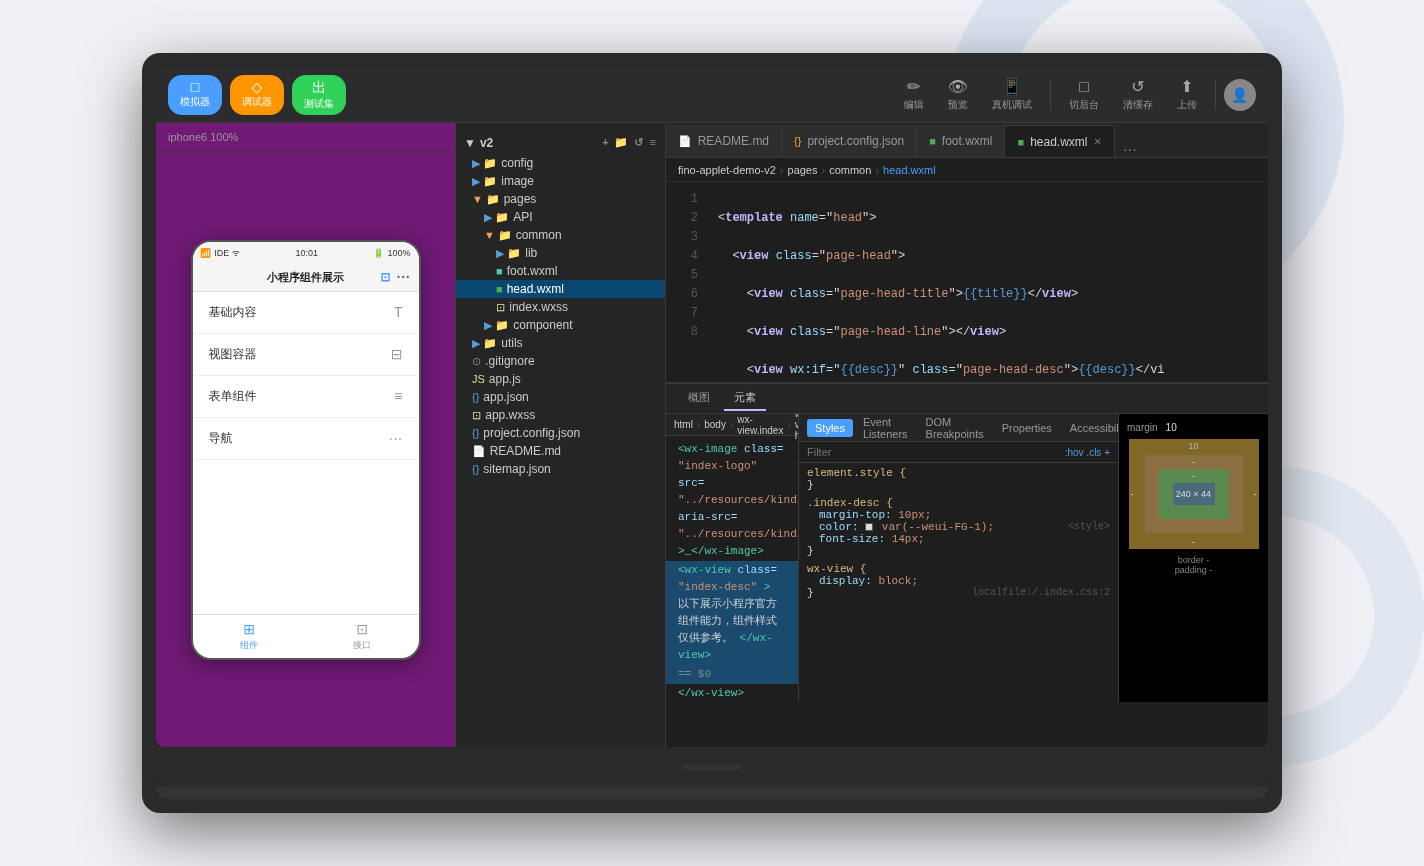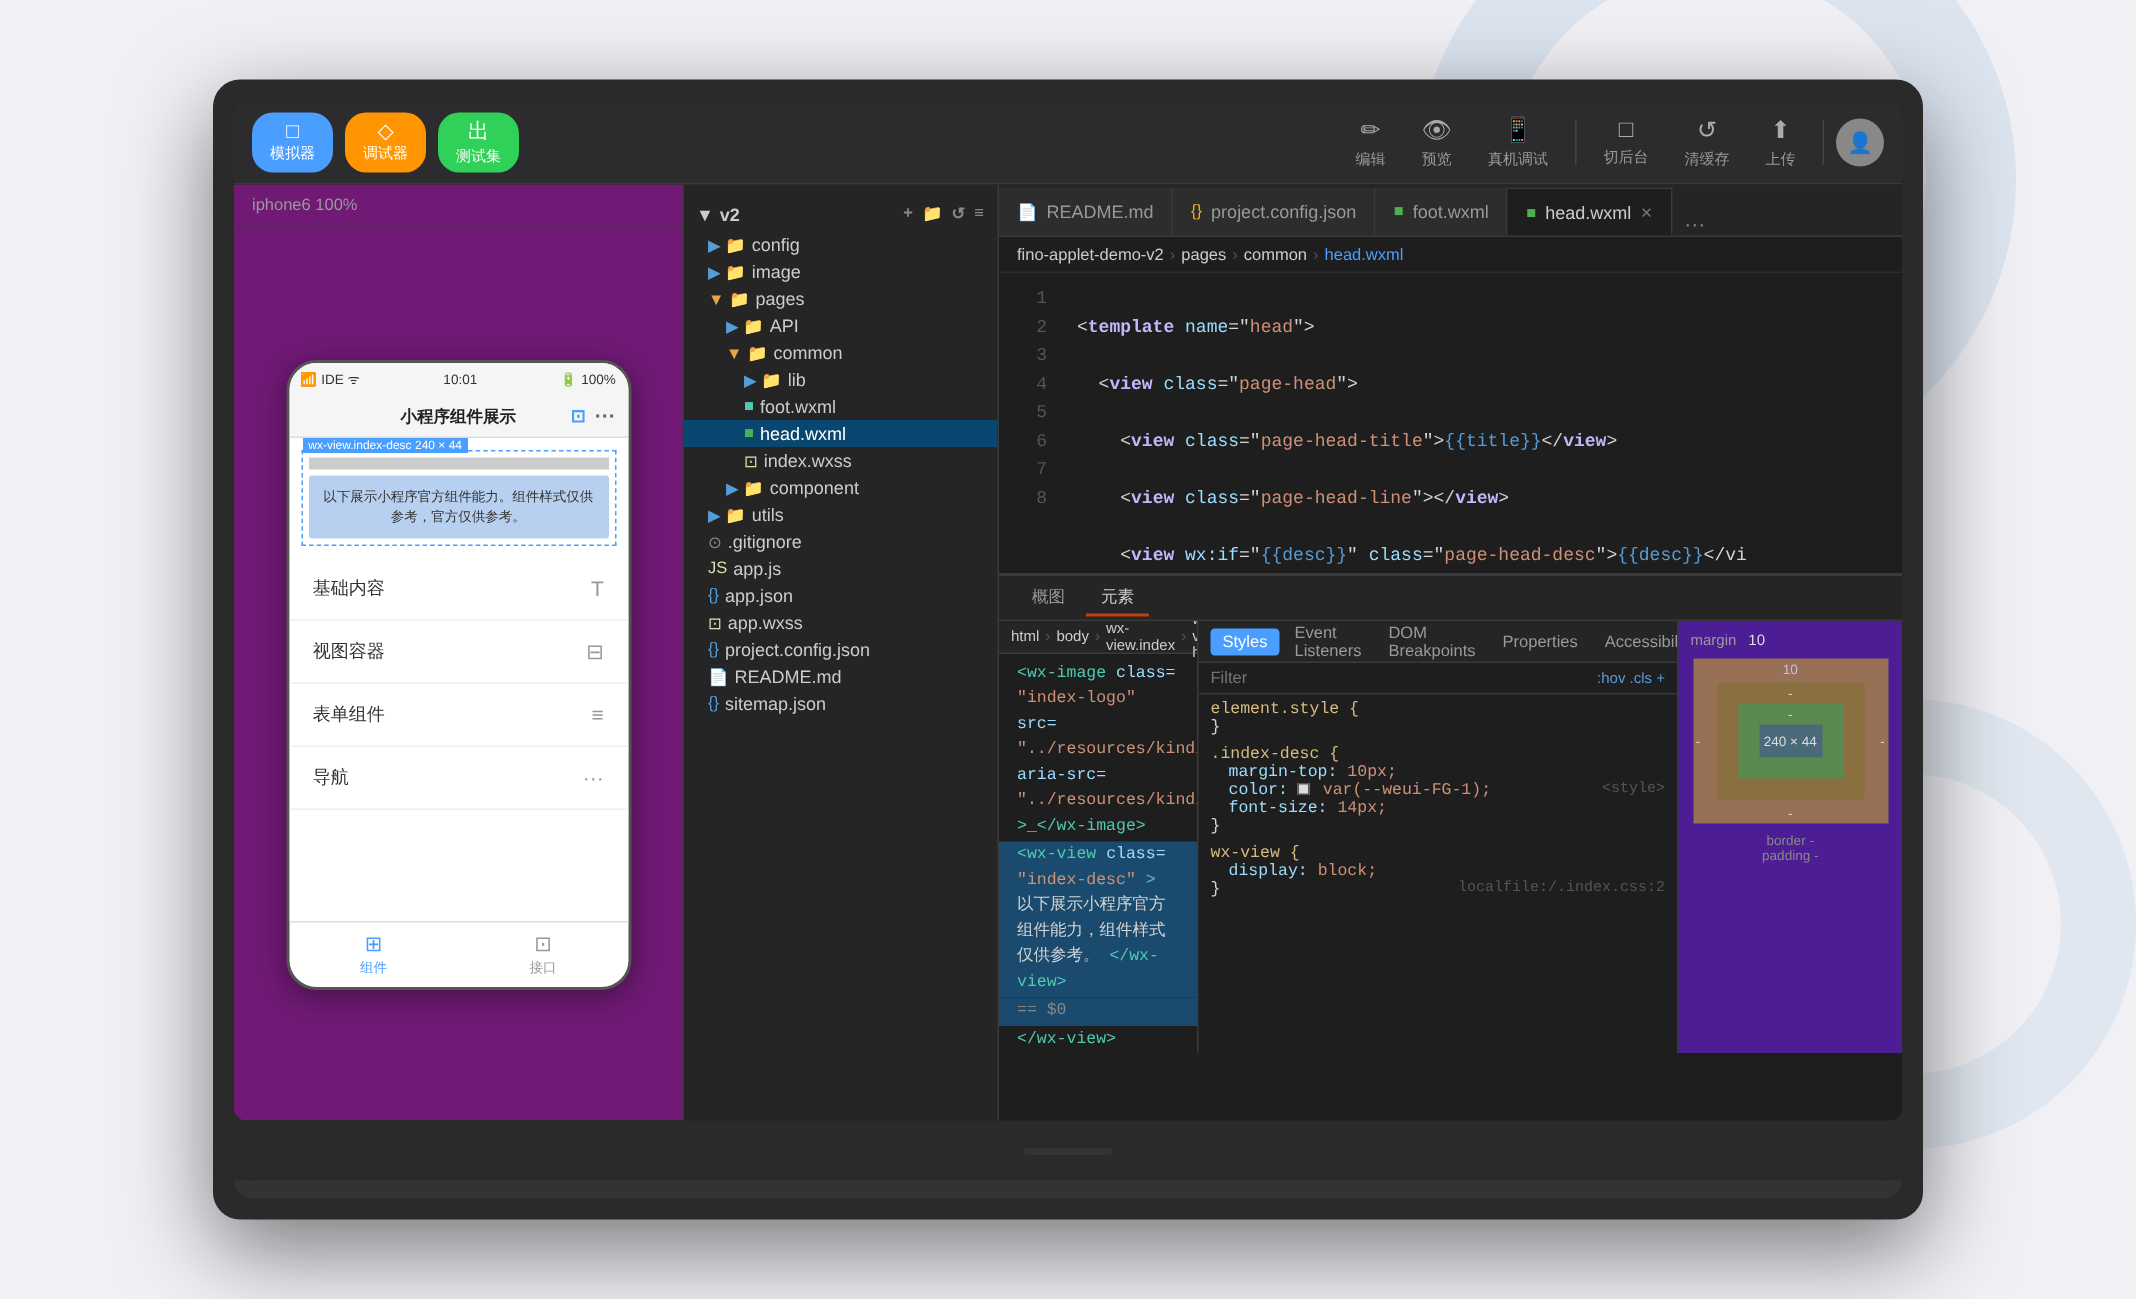--- a/index.html
+++ b/index.html
@@ -499,21 +499,21 @@
     }
 
     .devtools-tab {
       padding: 4px 10px;
       color: #999;
       cursor: pointer;
       border-bottom: 2px solid transparent;
     }
     .devtools-tab.active {
       color: #ccc;
-      border-bottom: 2px solid #c2410c;
+      border-bottom: 2px solid #c4b5fd;
     }
 
     .devtools-content {
       flex: 1;
       display: flex;
       overflow: hidden;
     }
 
     
     .element-inspector {
@@ -648,21 +648,21 @@
       width: 150px;
       flex-shrink: 0;
       border-left: 1px solid #3a3a3c;
       display: flex;
       flex-direction: column;
       align-items: center;
       justify-content: flex-start;
       padding: 8px;
       font-size: 10px;
       color: #999;
-      background: #4c1d95;
+      background: #000000;
     }
 
     .box-model-title {
       font-size: 10px;
       color: #999;
       margin-bottom: 6px;
       align-self: flex-start;
       display: flex;
       gap: 8px;
     }
@@ -752,25 +752,20 @@
               </div>
 
               <div class="phone-nav-bar">
                 <span>小程序组件展示</span>
                 <span class="phone-nav-dots">···</span>
                 <span style="position:absolute;right:28px;font-size:12px;color:#4a9eff;">⊡</span>
               </div>
 
               <div class="phone-content">
 
-                <div class="phone-hover-box">
-                  <span class="phone-hover-label">wx-view.index-desc  240 × 44</span>
-                  <div style="height:8px;background:#ccc;margin-bottom:2px;"></div>
-                  <div class="phone-hover-desc">以下展示小程序官方组件能力。组件样式仅供参考，官方仅供参考。</div>
-                </div>
 
                 <div class="phone-list-item">
                   <span class="phone-list-label">基础内容</span>
                   <span class="phone-list-icon">T</span>
                 </div>
                 <div class="phone-list-item">
                   <span class="phone-list-label">视图容器</span>
                   <span class="phone-list-icon">⊟</span>
                 </div>
                 <div class="phone-list-item">

